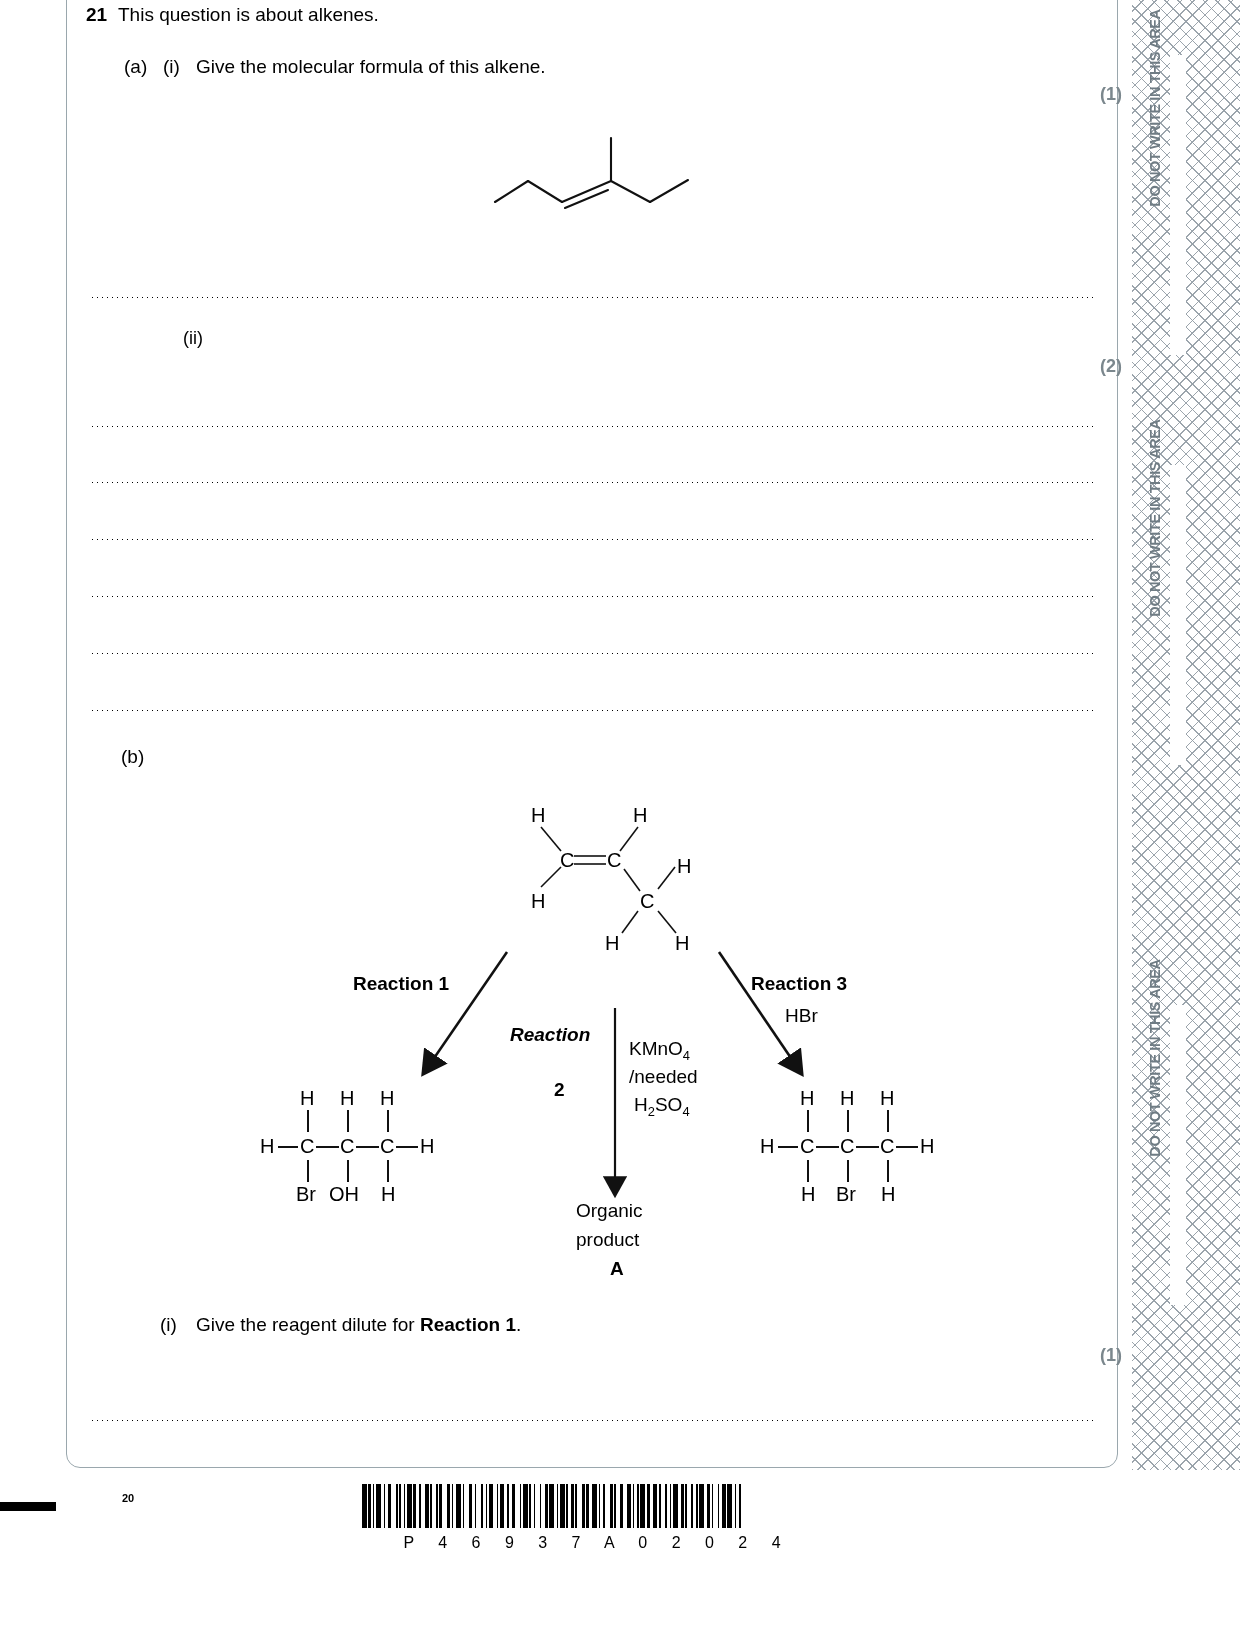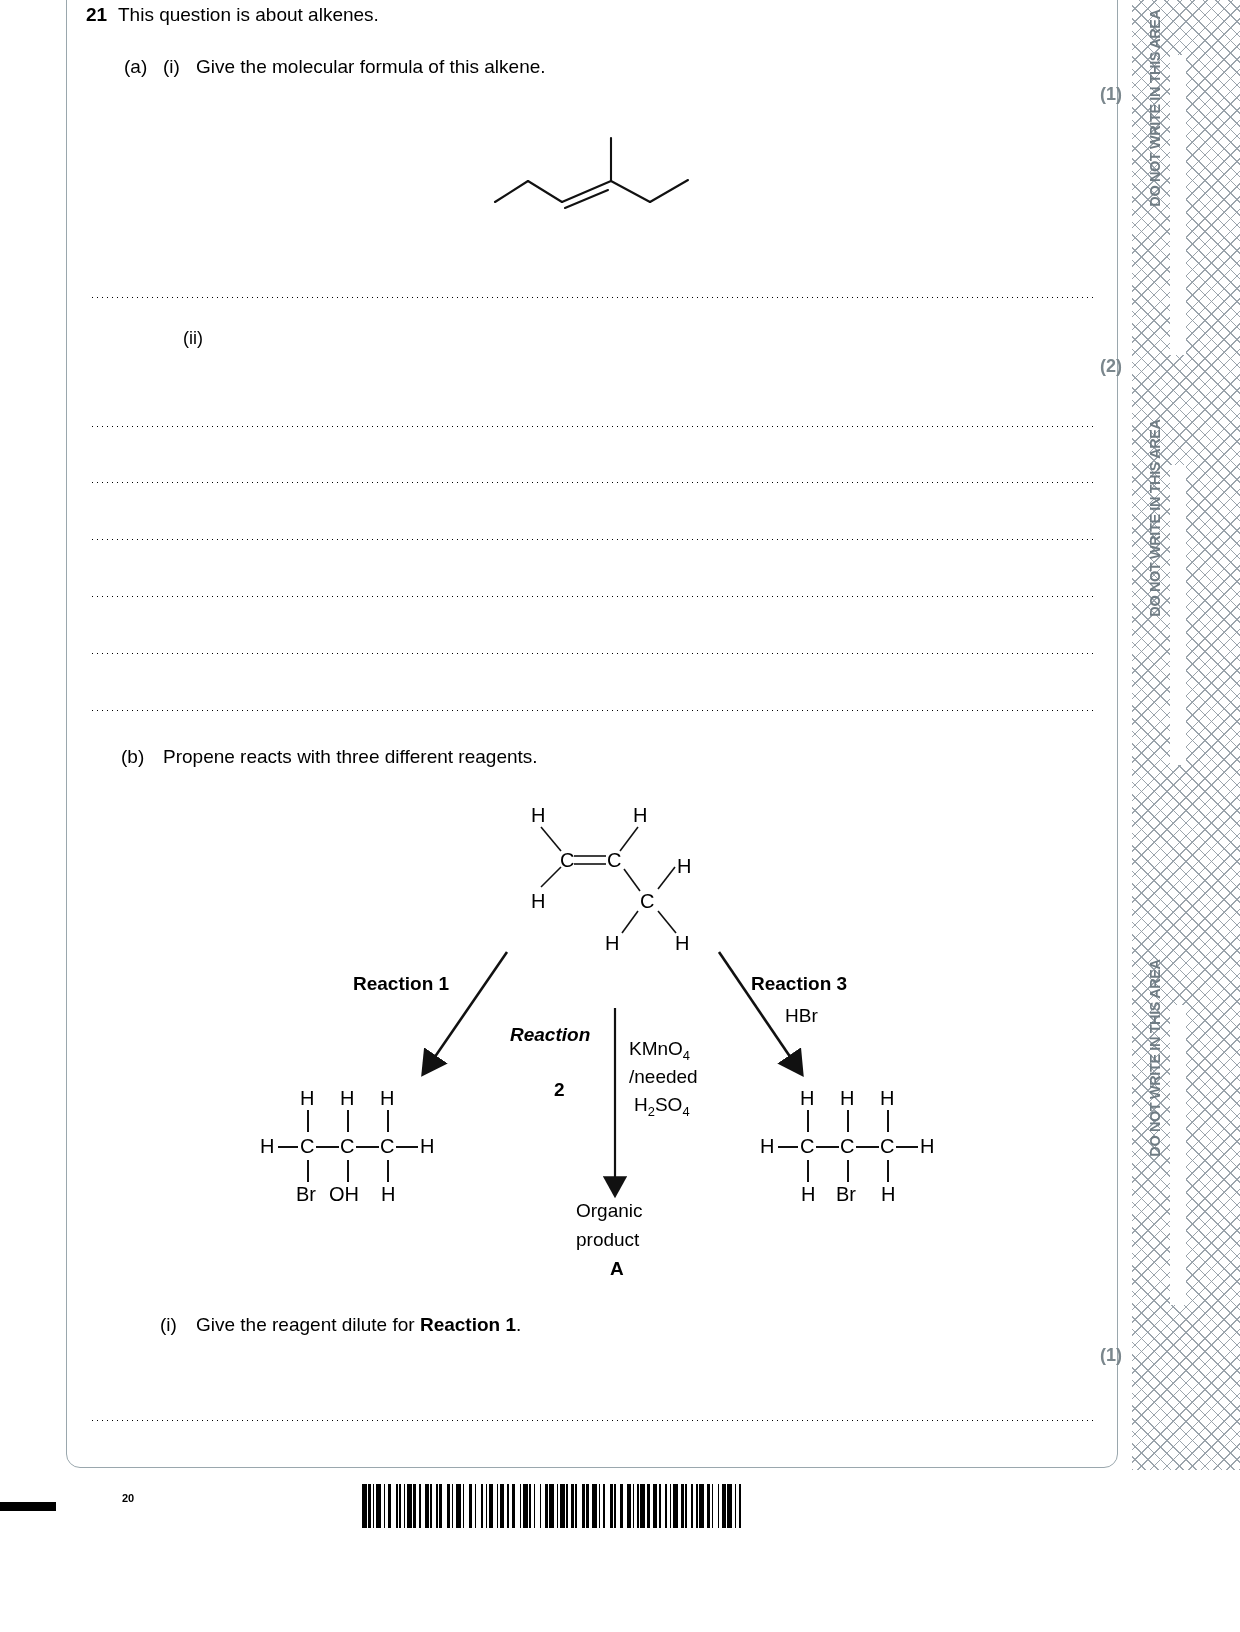--- a/index.html
+++ b/index.html
@@ -160,21 +160,20 @@
   <div class="marks" style="top:356px;">(2)</div>
 
   <div class="rule" style="top:424px;"></div>
   <div class="rule" style="top:480px;"></div>
   <div class="rule" style="top:537px;"></div>
   <div class="rule" style="top:594px;"></div>
   <div class="rule" style="top:651px;"></div>
   <div class="rule" style="top:708px;"></div>
 
   <div class="part-b-label">(b)</div>
-  <div class="part-b-text">Propene reacts with three different reagents.</div>
 
   <div style="position:absolute; left:520px; top:805px; width:200px; height:150px;">
     <div class="atom" style="left:11px; top:0px;">H</div>
     <div class="atom" style="left:113px; top:0px;">H</div>
     <svg style="left:0; top:0;" width="200" height="150">
       <g class="stroke" stroke-width="1.6">
         <path d="M21,22 L41,46"></path>
         <path d="M21,82 L41,62"></path>
         <path d="M118,22 L100,46"></path>
 
@@ -441,15 +440,16 @@
         <i style="width: 3.1px; background: transparent;"></i>
         <i style="width: 3.1px; background: rgb(0, 0, 0);"></i>
         <i style="width: 1.55px; background: transparent;"></i>
         <i style="width: 4.65px; background: rgb(0, 0, 0);"></i>
         <i style="width: 3.1px; background: transparent;"></i>
         <i style="width: 1.55px; background: rgb(0, 0, 0);"></i>
         <i style="width: 3.1px; background: transparent;"></i>
         <i style="width: 1.55px; background: rgb(0, 0, 0);"></i>
         <i style="width: 4.65px; background: transparent;"></i>
       </div>
+    <div class="barcode-text">P 4 6 9 3 7 A 0 2 0 2 4</div>
   </div>
 
 </div>
 
 </body></html>

